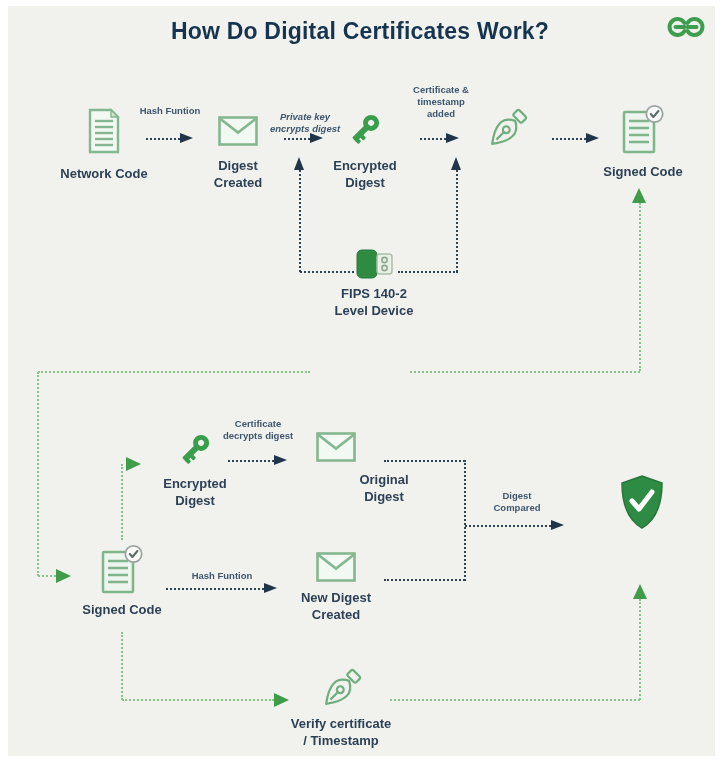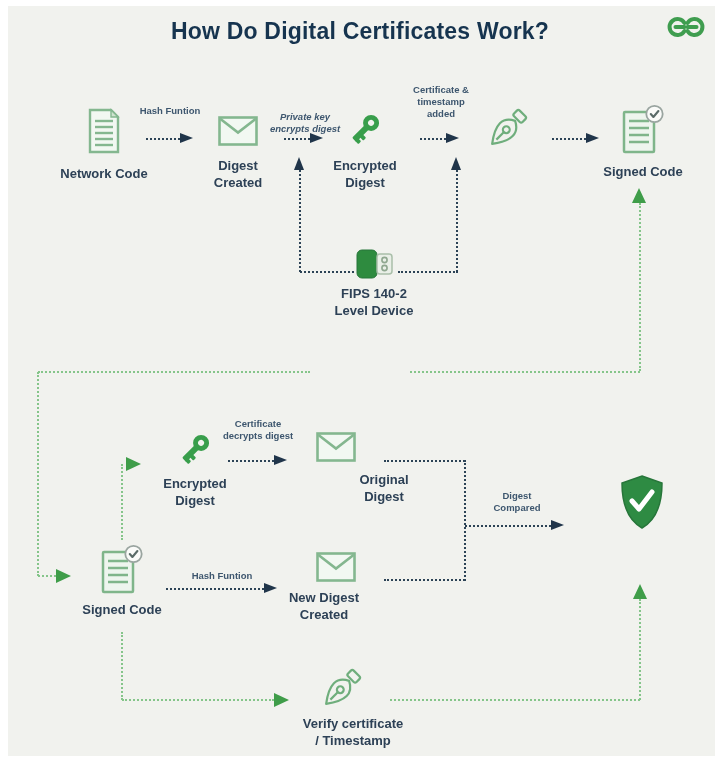--- a/index.html
+++ b/index.html
@@ -200,21 +200,21 @@
   <div class="ann" style="left:222px; top:570px;">Hash Funtion</div>
   <div class="hdotd" style="left:166px; top:588px; width:98px;"></div>
   <div class="ah ah-r-d" style="left:264px; top:583px;"></div>
 
   <div class="icon" style="left:316px; top:552px;">
     <svg width="40" height="30" viewBox="0 0 40 30">
       <rect x="1.5" y="1.5" width="37" height="27" fill="#f2f8f2" stroke="#84b78f" stroke-width="2.6"></rect>
       <path d="M2.5 3 L20 16.5 L37.5 3" fill="none" stroke="#84b78f" stroke-width="2.6"></path>
     </svg>
   </div>
-  <div class="lbl" style="left:324px; top:590px;">New Digest
+  <div class="lbl" style="left:336px; top:590px;">New Digest
 Created</div>
 
   <div class="hdotd" style="left:384px; top:460px; width:81px;"></div>
   <div class="hdotd" style="left:384px; top:579px; width:81px;"></div>
   <div class="vdotd" style="left:464px; top:460px; height:121px;"></div>
   <div class="ann" style="left:517px; top:490px;">Digest
 Compared</div>
   <div class="hdotd" style="left:465px; top:525px; width:86px;"></div>
   <div class="ah ah-r-d" style="left:551px; top:520px;"></div>
 
@@ -235,21 +235,21 @@
   <div class="icon" style="left:318px; top:666px;">
     <svg width="46" height="46" viewBox="0 0 46 46">
       <g transform="rotate(45 23 23)" fill="none" stroke="#6fae7c" stroke-width="2.2" stroke-linejoin="round">
         <rect x="17" y="1" width="12" height="8" rx="2"></rect>
         <path d="M23 44 C17 36 14 30 14 24 C14 18 18 14 23 11.5 C28 14 32 18 32 24 C32 30 29 36 23 44 Z"></path>
         <circle cx="23" cy="24" r="3.4"></circle>
         <line x1="23" y1="28" x2="23" y2="38"></line>
       </g>
     </svg>
   </div>
-  <div class="lbl" style="left:353px; top:716px;text-align:center;">Verify certificate
+  <div class="lbl" style="left:341px; top:716px;text-align:center;">Verify certificate
 / Timestamp</div>
 
   <div class="frame" style="left:0; top:0; width:720px; height:6px;"></div>
   <div class="frame" style="left:0; top:0; width:8px; height:770px;"></div>
   <div class="frame" style="left:715px; top:0; width:5px; height:770px;"></div>
   <div class="frame" style="left:0; top:756px; width:720px; height:14px;"></div>
 
 </div>
 
 </body></html>

